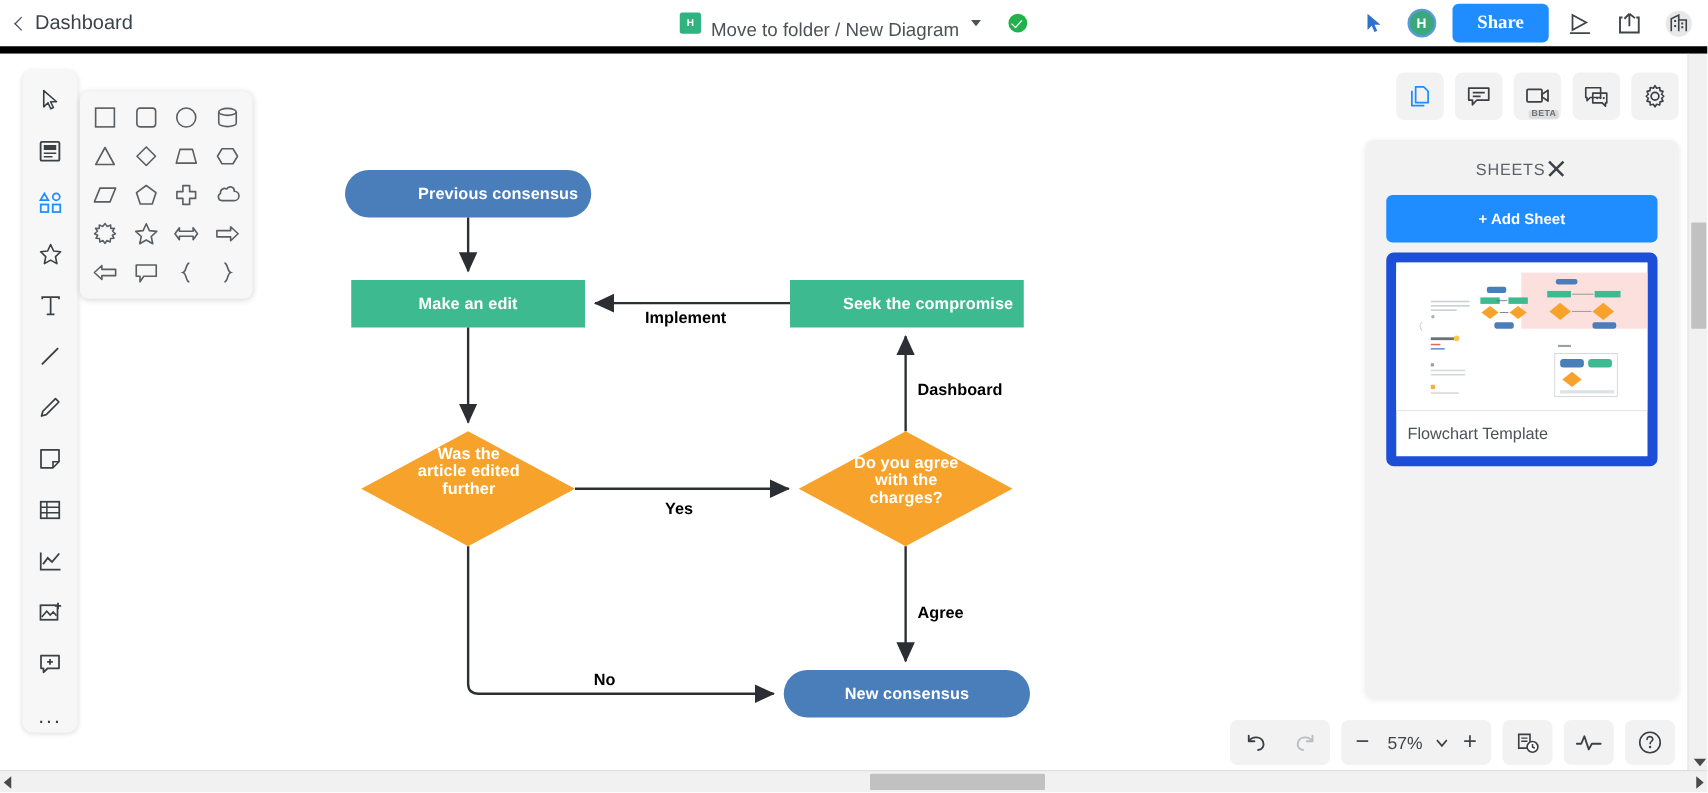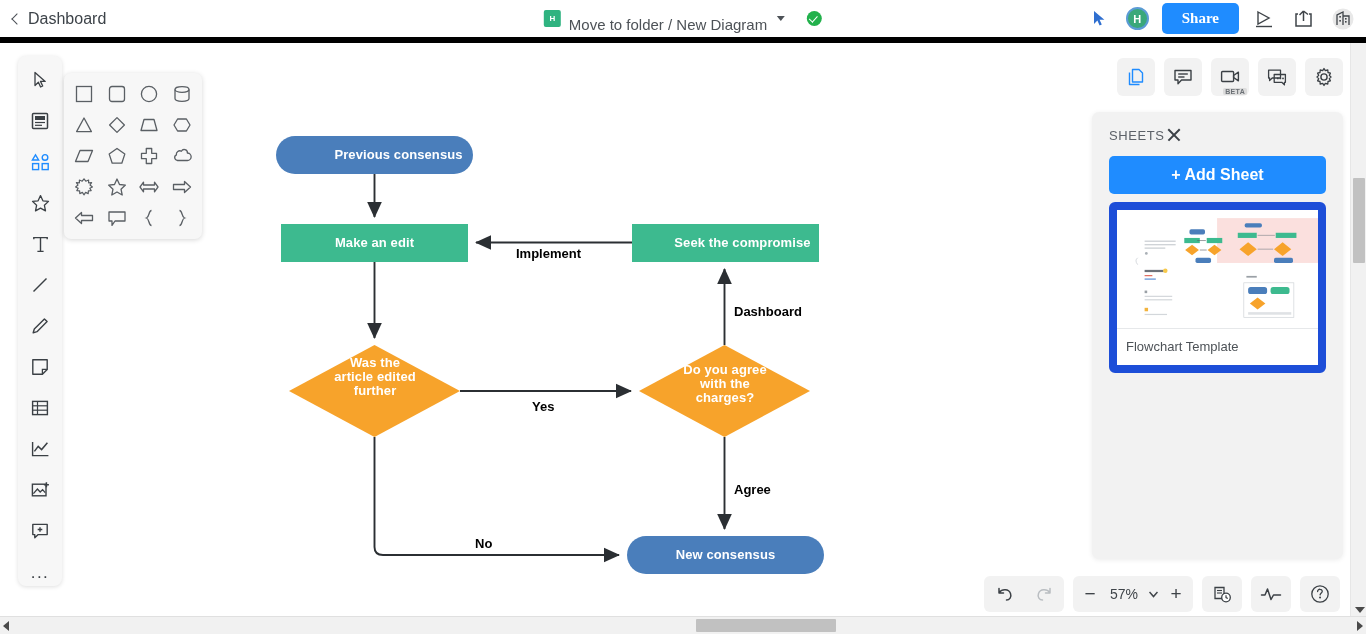--- a/index.html
+++ b/index.html
@@ -123,37 +123,37 @@
     padding: 0px 2px; font-weight: 600; letter-spacing: .3px;
   }
 
   .sheets-panel {
     position: absolute; top: 112px; right: 23px; width: 251px; height: 447px;
     background: #f2f2f2; border-radius: 7px;
     box-shadow: 0 1px 5px rgba(0,0,0,.08); z-index: 6;
     padding: 14px 17px;
   }
   .sheets-head {
-    display: flex; align-items: center; justify-content: flex-start;
+    display: flex; align-items: center; justify-content: center;
     margin-bottom: 12px;
   }
   .sheets-title { font-size: 13px; color: #5c6168; letter-spacing: .6px; }
   .close-x {
     width: 18px; height: 18px; position: relative; cursor: pointer;
   }
   .close-x::before, .close-x::after {
     content: ""; position: absolute; left: 1px; top: 8px;
     width: 16px; height: 1.8px; background: #3c4147;
   }
   .close-x::before { transform: rotate(45deg); }
   .close-x::after { transform: rotate(-45deg); }
 
   .add-sheet-btn {
     width: 100%; background: #1f8cff; color: #fff; border: none;
-    border-radius: 5px; height: 38px; font-size: 16px; font-weight: bold;
+    border-radius: 5px; height: 38px; font-size: 12px; font-weight: bold;
     cursor: pointer; font-family: "Liberation Sans", sans-serif;
   }
 
   .sheet-card {
     margin-top: 8px; border: 8px solid #1d4ed8; border-radius: 6px;
     background: #fff; overflow: hidden; cursor: pointer;
   }
   .sheet-thumb { height: 118px; background: #fff; position: relative; }
   .sheet-label {
     font-size: 13px; color: #4d5257; padding: 10px 9px 11px 9px;

